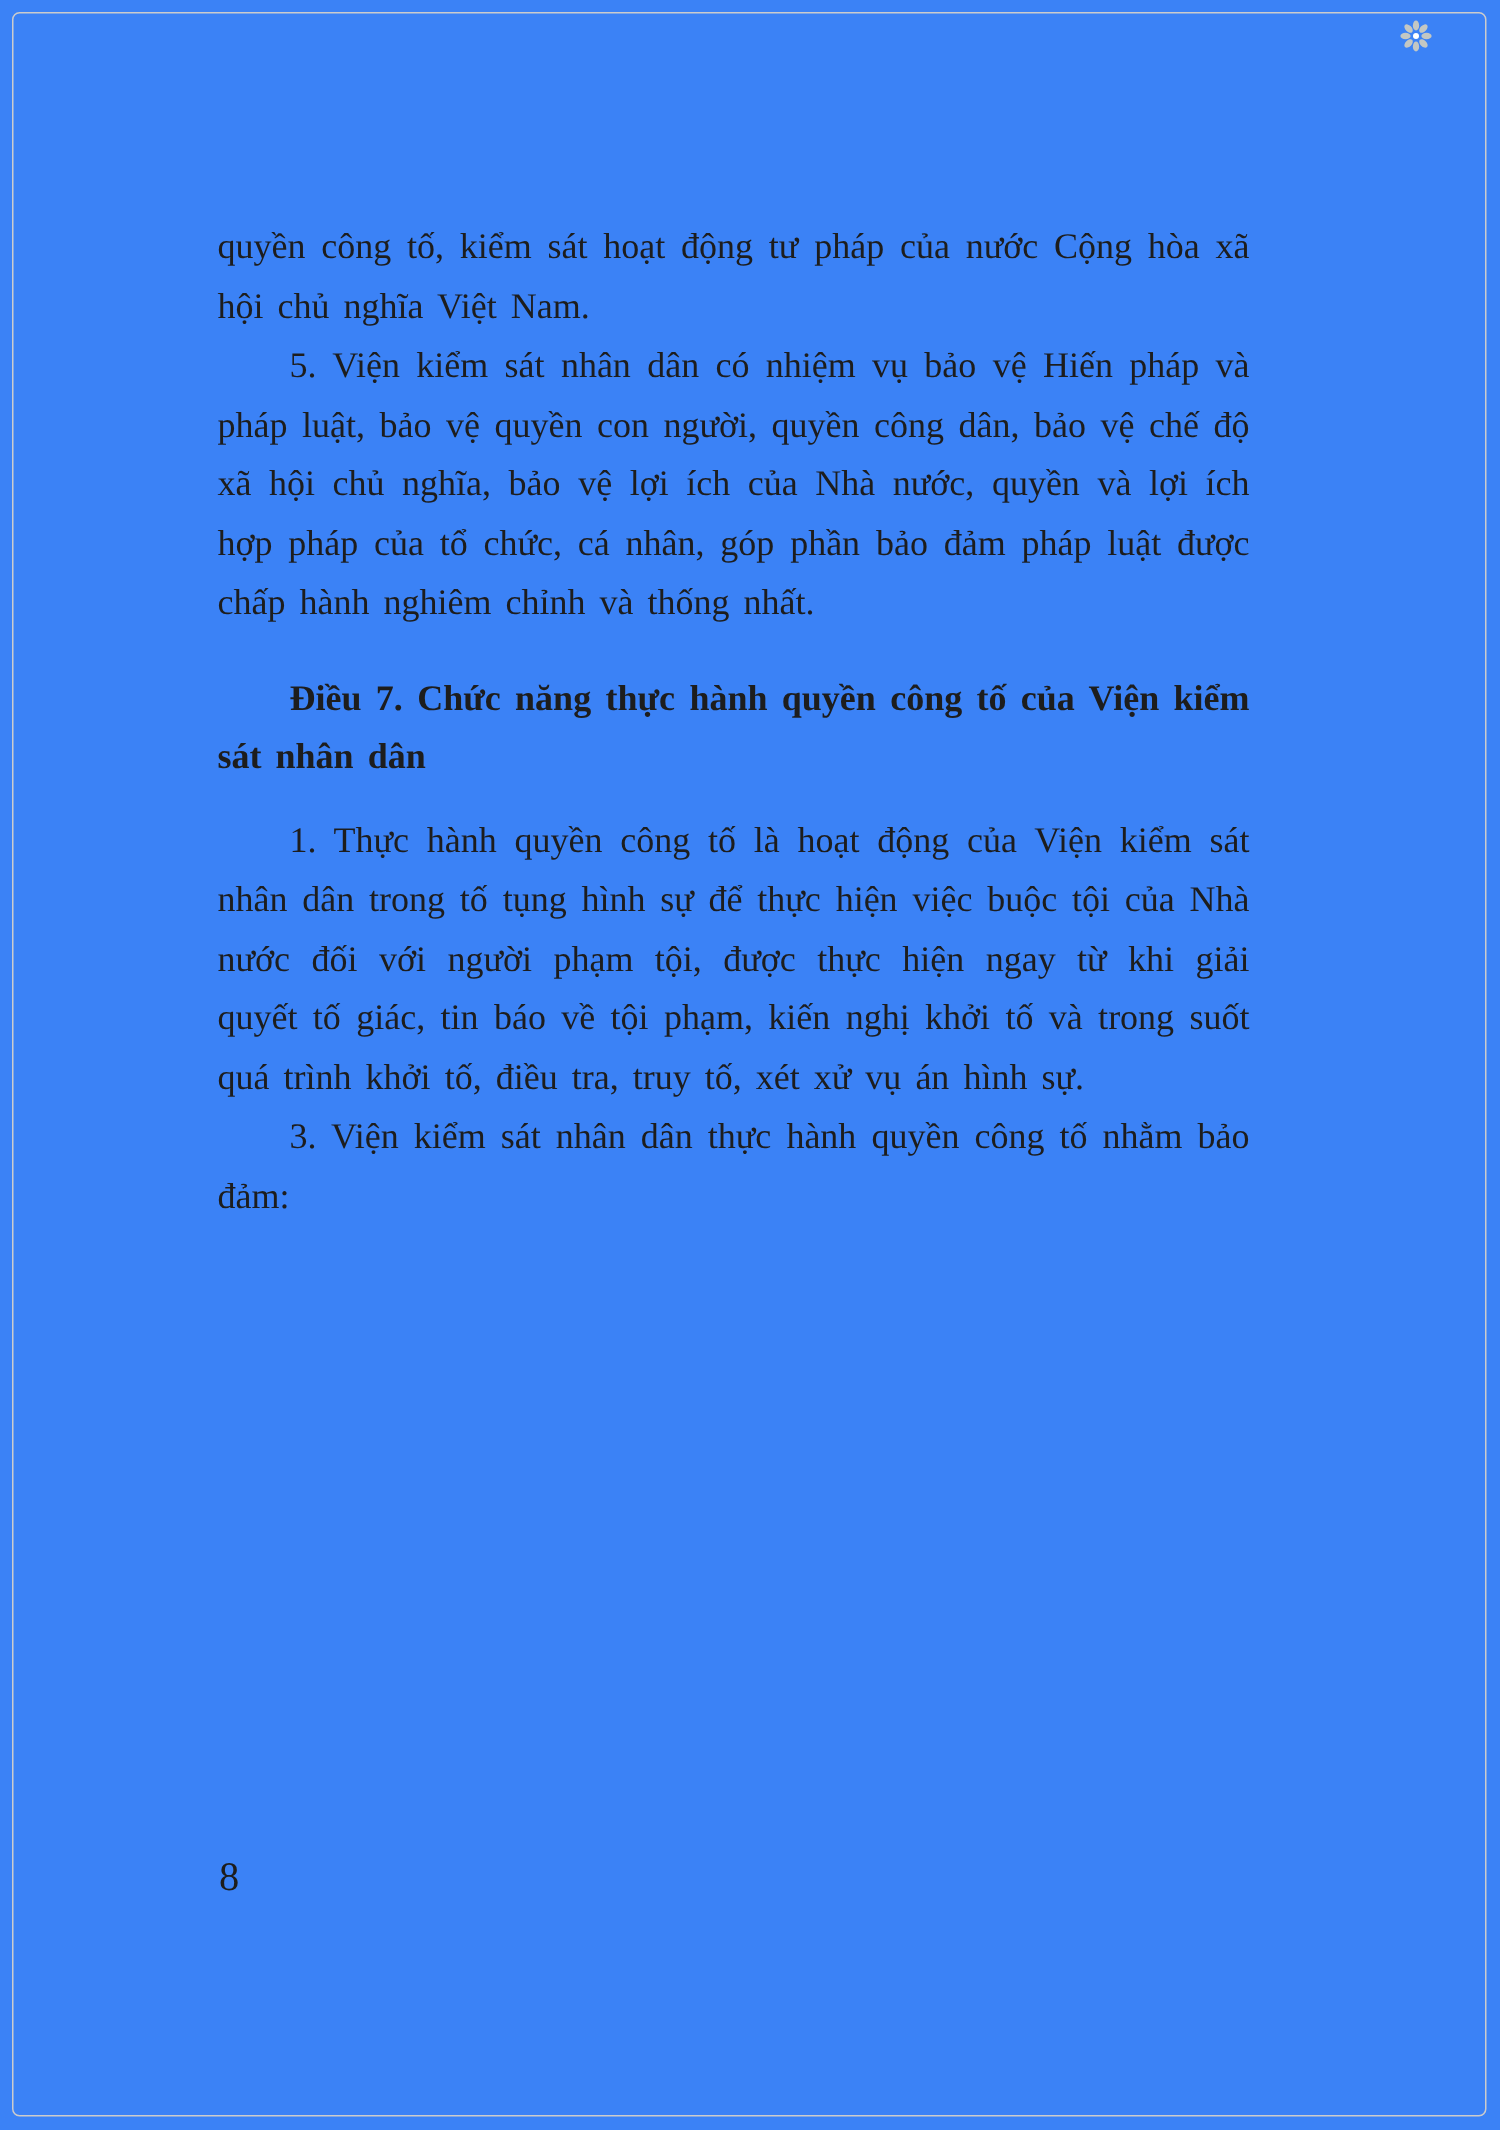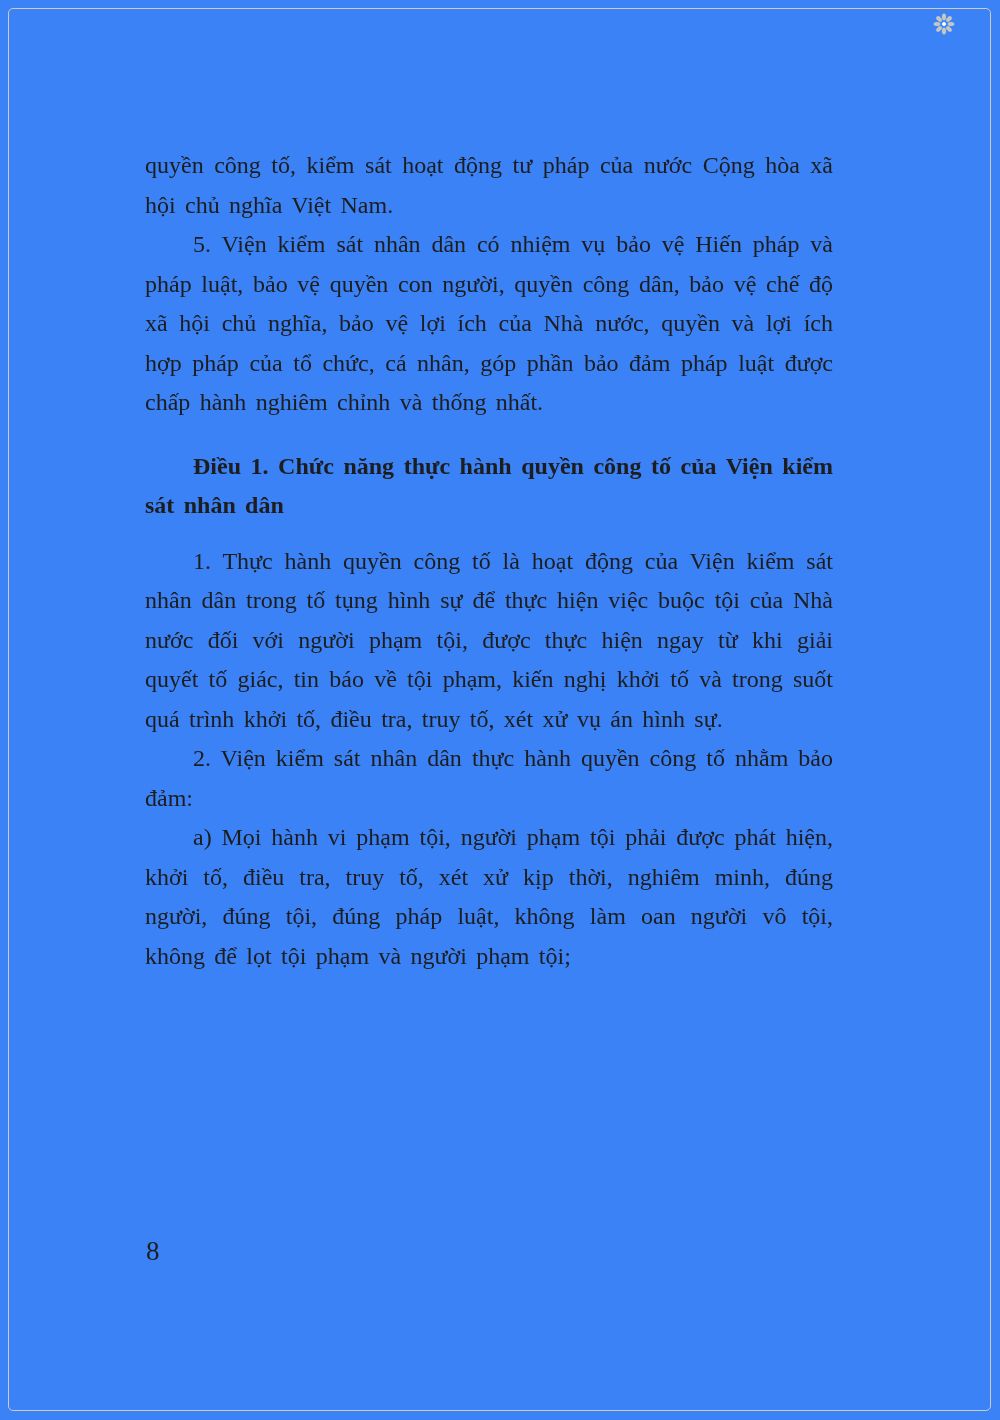--- a/index.html
+++ b/index.html
@@ -83,21 +83,20 @@
         <ellipse cx="12" cy="5" rx="2.1" ry="3.4" transform="rotate(270 12 12)"></ellipse>
         <ellipse cx="12" cy="5" rx="2.1" ry="3.4" transform="rotate(315 12 12)"></ellipse>
       </g>
       <circle cx="12" cy="12" r="2" fill="#ffffff"></circle>
     </svg>
   </div>
 
   <div class="text-block">
     <p class="no-indent">quyền công tố, kiểm sát hoạt động tư pháp của nước Cộng hòa xã hội chủ nghĩa Việt Nam.</p>
     <p>5. Viện kiểm sát nhân dân có nhiệm vụ bảo vệ Hiến pháp và pháp luật, bảo vệ quyền con người, quyền công dân, bảo vệ chế độ xã hội chủ nghĩa, bảo vệ lợi ích của Nhà nước, quyền và lợi ích hợp pháp của tổ chức, cá nhân, góp phần bảo đảm pháp luật được chấp hành nghiêm chỉnh và thống nhất.</p>
-    <p class="heading">Điều 1. Chức năng thực hành quyền công tố của Viện kiểm sát nhân dân</p>
+    <p class="heading">Điều 7. Chức năng thực hành quyền công tố của Viện kiểm sát nhân dân</p>
     <p>1. Thực hành quyền công tố là hoạt động của Viện kiểm sát nhân dân trong tố tụng hình sự để thực hiện việc buộc tội của Nhà nước đối với người phạm tội, được thực hiện ngay từ khi giải quyết tố giác, tin báo về tội phạm, kiến nghị khởi tố và trong suốt quá trình khởi tố, điều tra, truy tố, xét xử vụ án hình sự.</p>
-    <p>2. Viện kiểm sát nhân dân thực hành quyền công tố nhằm bảo đảm:</p>
-    <p>a) Mọi hành vi phạm tội, người phạm tội phải được phát hiện, khởi tố, điều tra, truy tố, xét xử kịp thời, nghiêm minh, đúng người, đúng tội, đúng pháp luật, không làm oan người vô tội, không để lọt tội phạm và người phạm tội;</p>
+    <p>3. Viện kiểm sát nhân dân thực hành quyền công tố nhằm bảo đảm:</p>
   </div>
 
   <div class="page-number">8</div>
 
 </div>
 
 </body></html>

